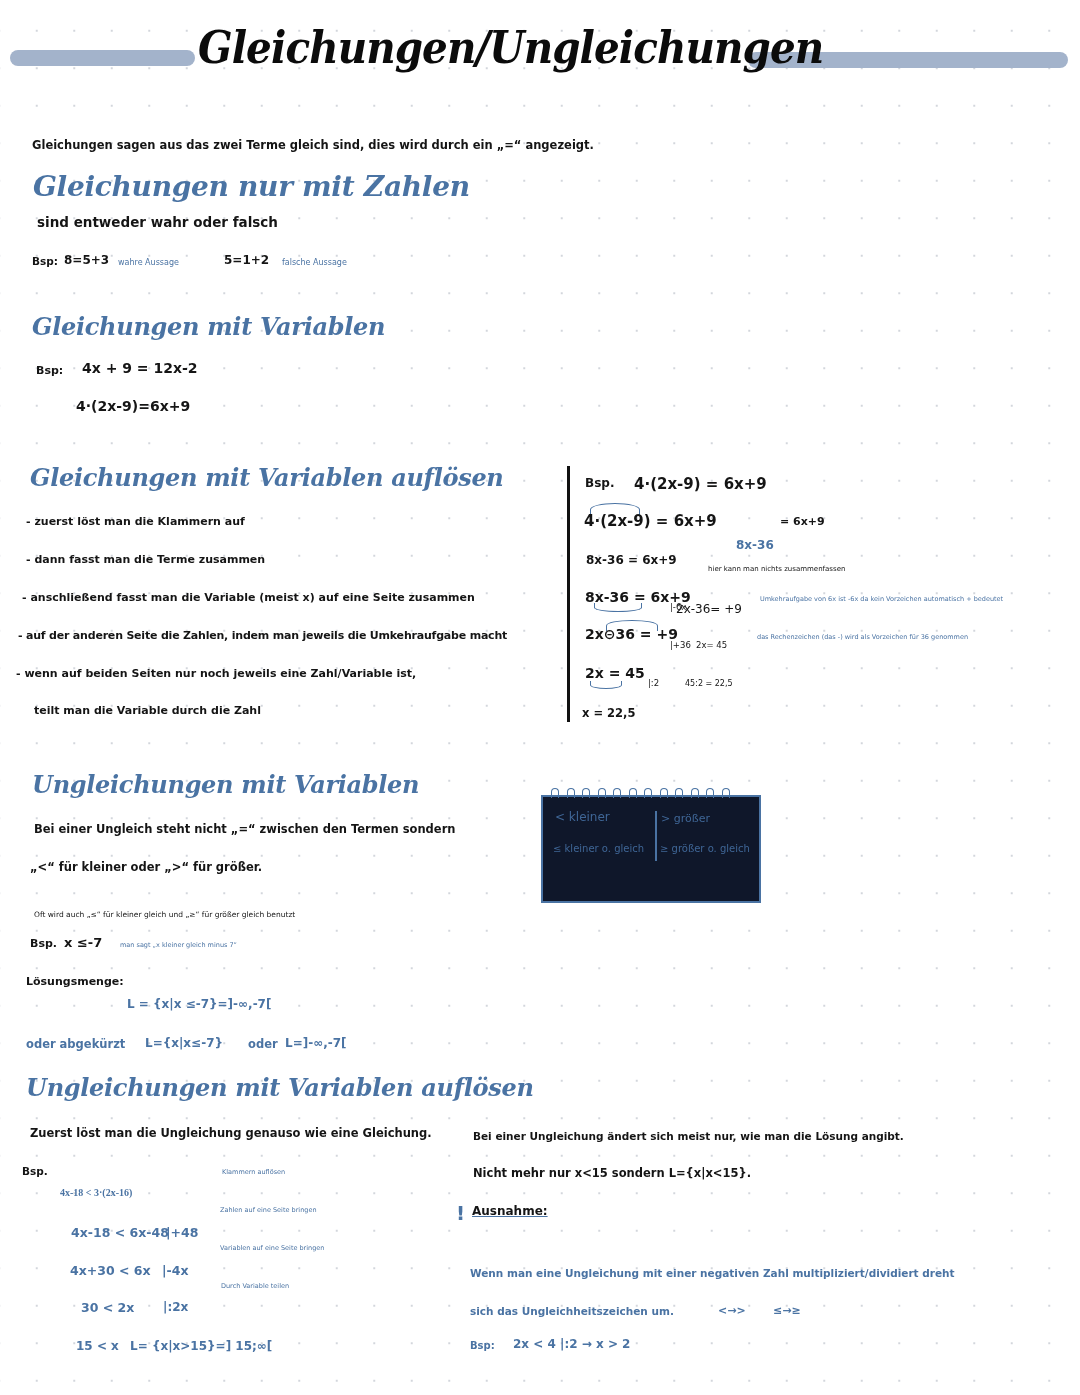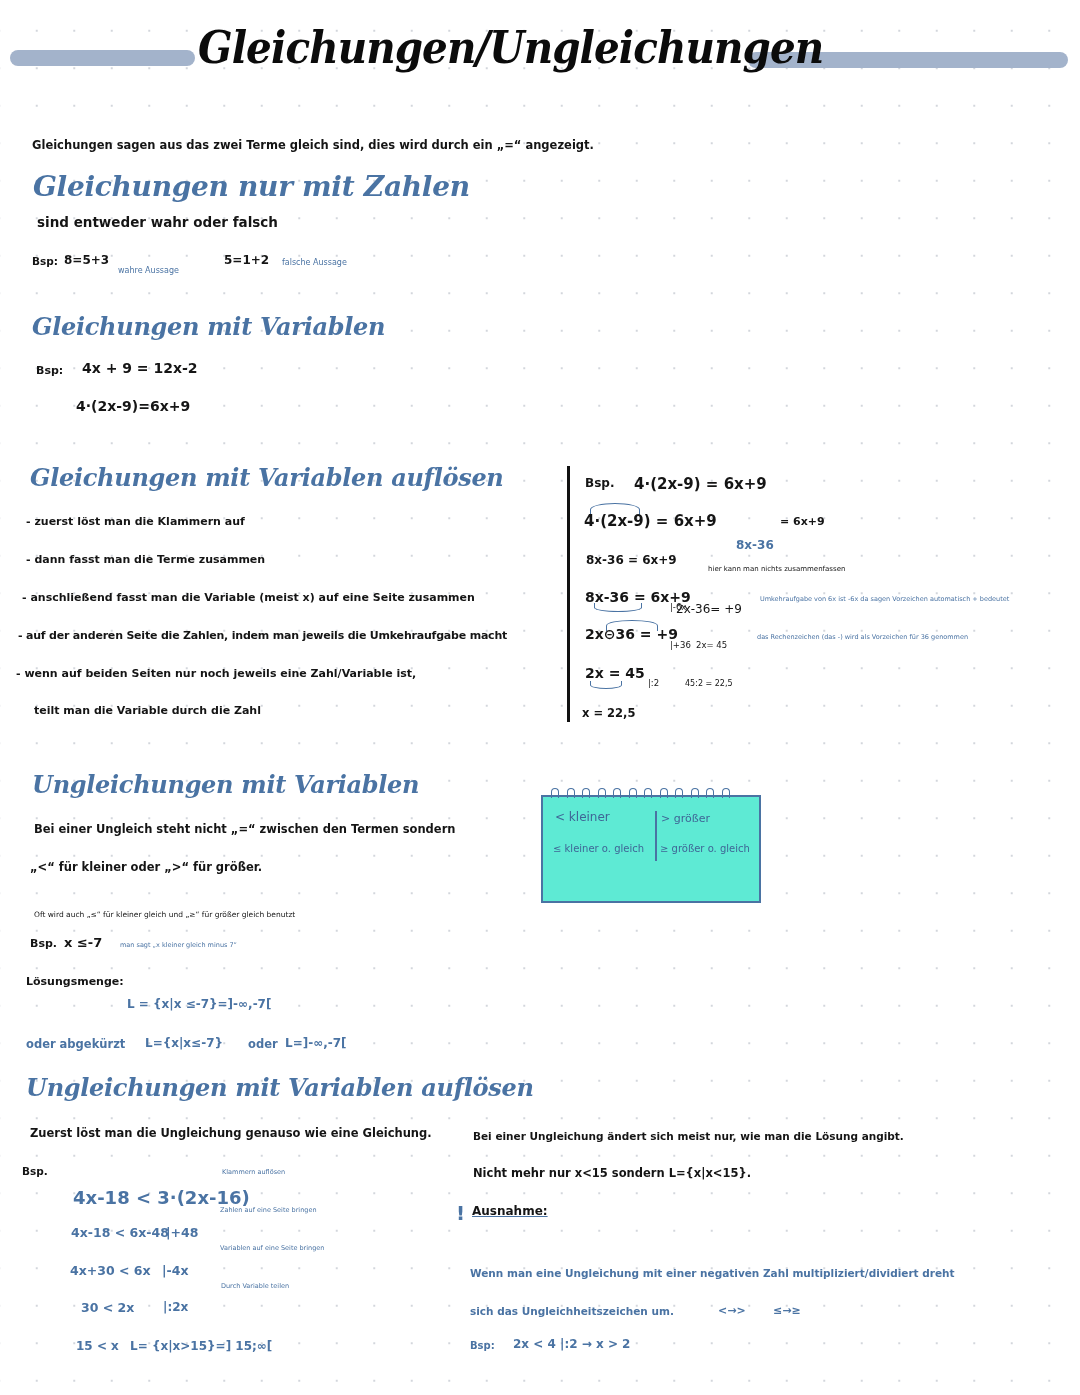--- a/index.html
+++ b/index.html
@@ -29,21 +29,21 @@
   .h-lg { font-size: 24px; }
   .txt { font-size: 12.5px; font-weight: bold; color: #151515; }
   .txt-sm { font-size: 9.5px; color: #151515; margin-top: 8px; }
   .note { font-size: 8px; color: #4a73a3; }
   .note-xs { font-size: 6.5px; color: #4a73a3; }
   .blue-b { color: #4a73a3; font-weight: bold; margin-top: 24px; }
   .math { font-size: 14px; font-weight: bold; color: #151515; }
   .vline { position: absolute; left: 567px; top: 466px; width: 3px; height: 256px; background: #111; }
   .notebox {
     position: absolute; left: 541px; top: 795px; width: 220px; height: 108px;
-    background: #5eead4; border: 2px solid #4a73a3; box-sizing: border-box;
+    background: #0f172a; border: 2px solid #4a73a3; box-sizing: border-box;
   }
   .spiral { position: absolute; top: -9px; left: 8px; display: flex; gap: 7.5px; }
   .ring { width: 8px; height: 10px; border: 1.6px solid #4a73a3; border-bottom: none; border-radius: 5px 5px 0 0; box-sizing: border-box; }
   .notebox .divider { position: absolute; left: 112px; top: 14px; width: 2px; height: 50px; background: #4a73a3; }
   .notebox .cell { position: absolute; font-size: 11px; color: #3f6696; white-space: nowrap; }
   .arc { position: absolute; border: 1.3px solid #4a73a3; border-bottom: none; border-radius: 50% 50% 0 0; }
   .arc-down { position: absolute; border: 1.3px solid #4a73a3; border-top: none; border-radius: 0 0 50% 50%; }
   .excl { position: absolute; left: 456px; top: 1201px; font-size: 20px; font-weight: bold; color: #4a73a3; }
   .underline { text-decoration: underline; text-decoration-color: #4a73a3; }
 </style>
@@ -53,21 +53,21 @@
 <div class="title-bar" style="left:10px; top:50px; width:185px;"></div>
 <div class="title-bar" style="left:748px; top:52px; width:320px;"></div>
 <div class="main-title">Gleichungen/Ungleichungen</div>
 
 <div class="abs txt" style="left:32px; top:138px; font-size:11.5px;">Gleichungen sagen aus das zwei Terme gleich sind, dies wird durch ein „=“ angezeigt.</div>
 
 <div class="heading h-md" style="left:33px; top:170px;">Gleichungen nur mit Zahlen</div>
 <div class="abs txt" style="left:37px; top:214px; font-size:13.5px;">sind entweder wahr oder falsch</div>
 <div class="abs txt" style="left:32px; top:255px; font-size:10.5px;">Bsp:</div>
 <div class="abs txt" style="left:64px; top:253px; font-size:12px;">8=5+3</div>
-<div class="abs note" style="left:118px; top:266px;">wahre Aussage</div>
+<div class="abs note" style="left:118px; top:258px;">wahre Aussage</div>
 <div class="abs txt" style="left:224px; top:253px; font-size:12px;">5=1+2</div>
 <div class="abs note" style="left:282px; top:258px;">falsche Aussage</div>
 
 <div class="heading h-lg" style="left:32px; top:312px;">Gleichungen mit Variablen</div>
 <div class="abs txt" style="left:36px; top:364px; font-size:11px;">Bsp:</div>
 <div class="abs math" style="left:82px; top:360px;">4x + 9 = 12x-2</div>
 <div class="abs math" style="left:76px; top:398px;">4·(2x-9)=6x+9</div>
 
 <div class="heading h-lg" style="left:30px; top:463px;">Gleichungen mit Variablen auflösen</div>
 <div class="abs txt" style="left:26px; top:515px; font-size:11px;">- zuerst löst man die Klammern auf</div>
@@ -87,21 +87,21 @@
 <div class="abs blue-b" style="left:736px; top:514px; font-size:12px;">8x-36</div>
 <div class="abs txt" style="left:780px; top:515px; font-size:11px;">= 6x+9</div>
 
 <div class="abs txt" style="left:586px; top:553px; font-size:12px;">8x-36 = 6x+9</div>
 <div class="abs txt-sm" style="left:708px; top:557px; font-size:7px;">hier kann man nichts zusammenfassen</div>
 
 <div class="arc-down" style="left:594px; top:603px; width:46px; height:8px;"></div>
 <div class="abs math" style="left:585px; top:589px; font-size:14px;">8x-36 = 6x+9</div>
 <div class="abs txt-sm" style="left:670px; top:594px; font-size:8.5px;">|-6x</div>
 <div class="abs txt-sm" style="left:676px; top:594px; font-size:12px;">2x-36= +9</div>
-<div class="abs note-xs" style="left:760px; top:595px;">Umkehraufgabe von 6x ist -6x da sagen Vorzeichen automatisch + bedeutet</div>
+<div class="abs note-xs" style="left:760px; top:595px;">Umkehraufgabe von 6x ist -6x da kein Vorzeichen automatisch + bedeutet</div>
 
 <div class="arc" style="left:606px; top:620px; width:50px; height:10px;"></div>
 <div class="abs math" style="left:585px; top:626px; font-size:14px;text-align:center;">2x⊝36 = +9</div>
 <div class="abs txt-sm" style="left:670px; top:632px; font-size:8.5px;">|+36</div>
 <div class="abs txt-sm" style="left:696px; top:632px; font-size:8.5px;">2x= 45</div>
 <div class="abs note-xs" style="left:757px; top:633px;">das Rechenzeichen (das -) wird als Vorzeichen für 36 genommen</div>
 
 <div class="arc-down" style="left:590px; top:681px; width:30px; height:7px;"></div>
 <div class="abs math" style="left:585px; top:665px; font-size:14px;">2x = 45</div>
 <div class="abs txt-sm" style="left:648px; top:670px; font-size:8.5px;">|:2</div>
@@ -145,21 +145,21 @@
   <div class="cell" style="left:10px; top:46px; font-size:10px;">≤ kleiner o. gleich</div>
   <div class="divider"></div>
   <div class="cell" style="left:118px; top:15px; font-size:11px;">&gt; größer</div>
   <div class="cell" style="left:117px; top:46px; font-size:10px;">≥ größer o. gleich</div>
 </div>
 
 <div class="heading h-lg" style="left:26px; top:1073px;">Ungleichungen mit Variablen auflösen</div>
 <div class="abs txt" style="left:30px; top:1126px; font-size:11.5px;">Zuerst löst man die Ungleichung genauso wie eine Gleichung.</div>
 
 <div class="abs txt" style="left:22px; top:1165px; font-size:10.5px;">Bsp.</div>
-<div class="abs blue-b" style="left:73px; top:1163px; font-size:18px;">4x-18 &lt; 3·(2x-16)</div>
+<div class="abs blue-b" style="left:60px; top:1163px; font-size:10px;font-family:Liberation Serif, serif;">4x-18 &lt; 3·(2x-16)</div>
 <div class="abs note-xs" style="left:222px; top:1168px;">Klammern auflösen</div>
 
 <div class="abs blue-b" style="left:71px; top:1201px; font-size:12.5px;">4x-18 &lt; 6x-48</div>
 <div class="abs blue-b" style="left:166px; top:1201px; font-size:12.5px;">|+48</div>
 <div class="abs note-xs" style="left:220px; top:1206px;">Zahlen auf eine Seite bringen</div>
 
 <div class="abs blue-b" style="left:70px; top:1239px; font-size:12.5px;">4x+30 &lt; 6x</div>
 <div class="abs blue-b" style="left:162px; top:1239px; font-size:12.5px;">|-4x</div>
 <div class="abs note-xs" style="left:220px; top:1244px;">Variablen auf eine Seite bringen</div>
 

